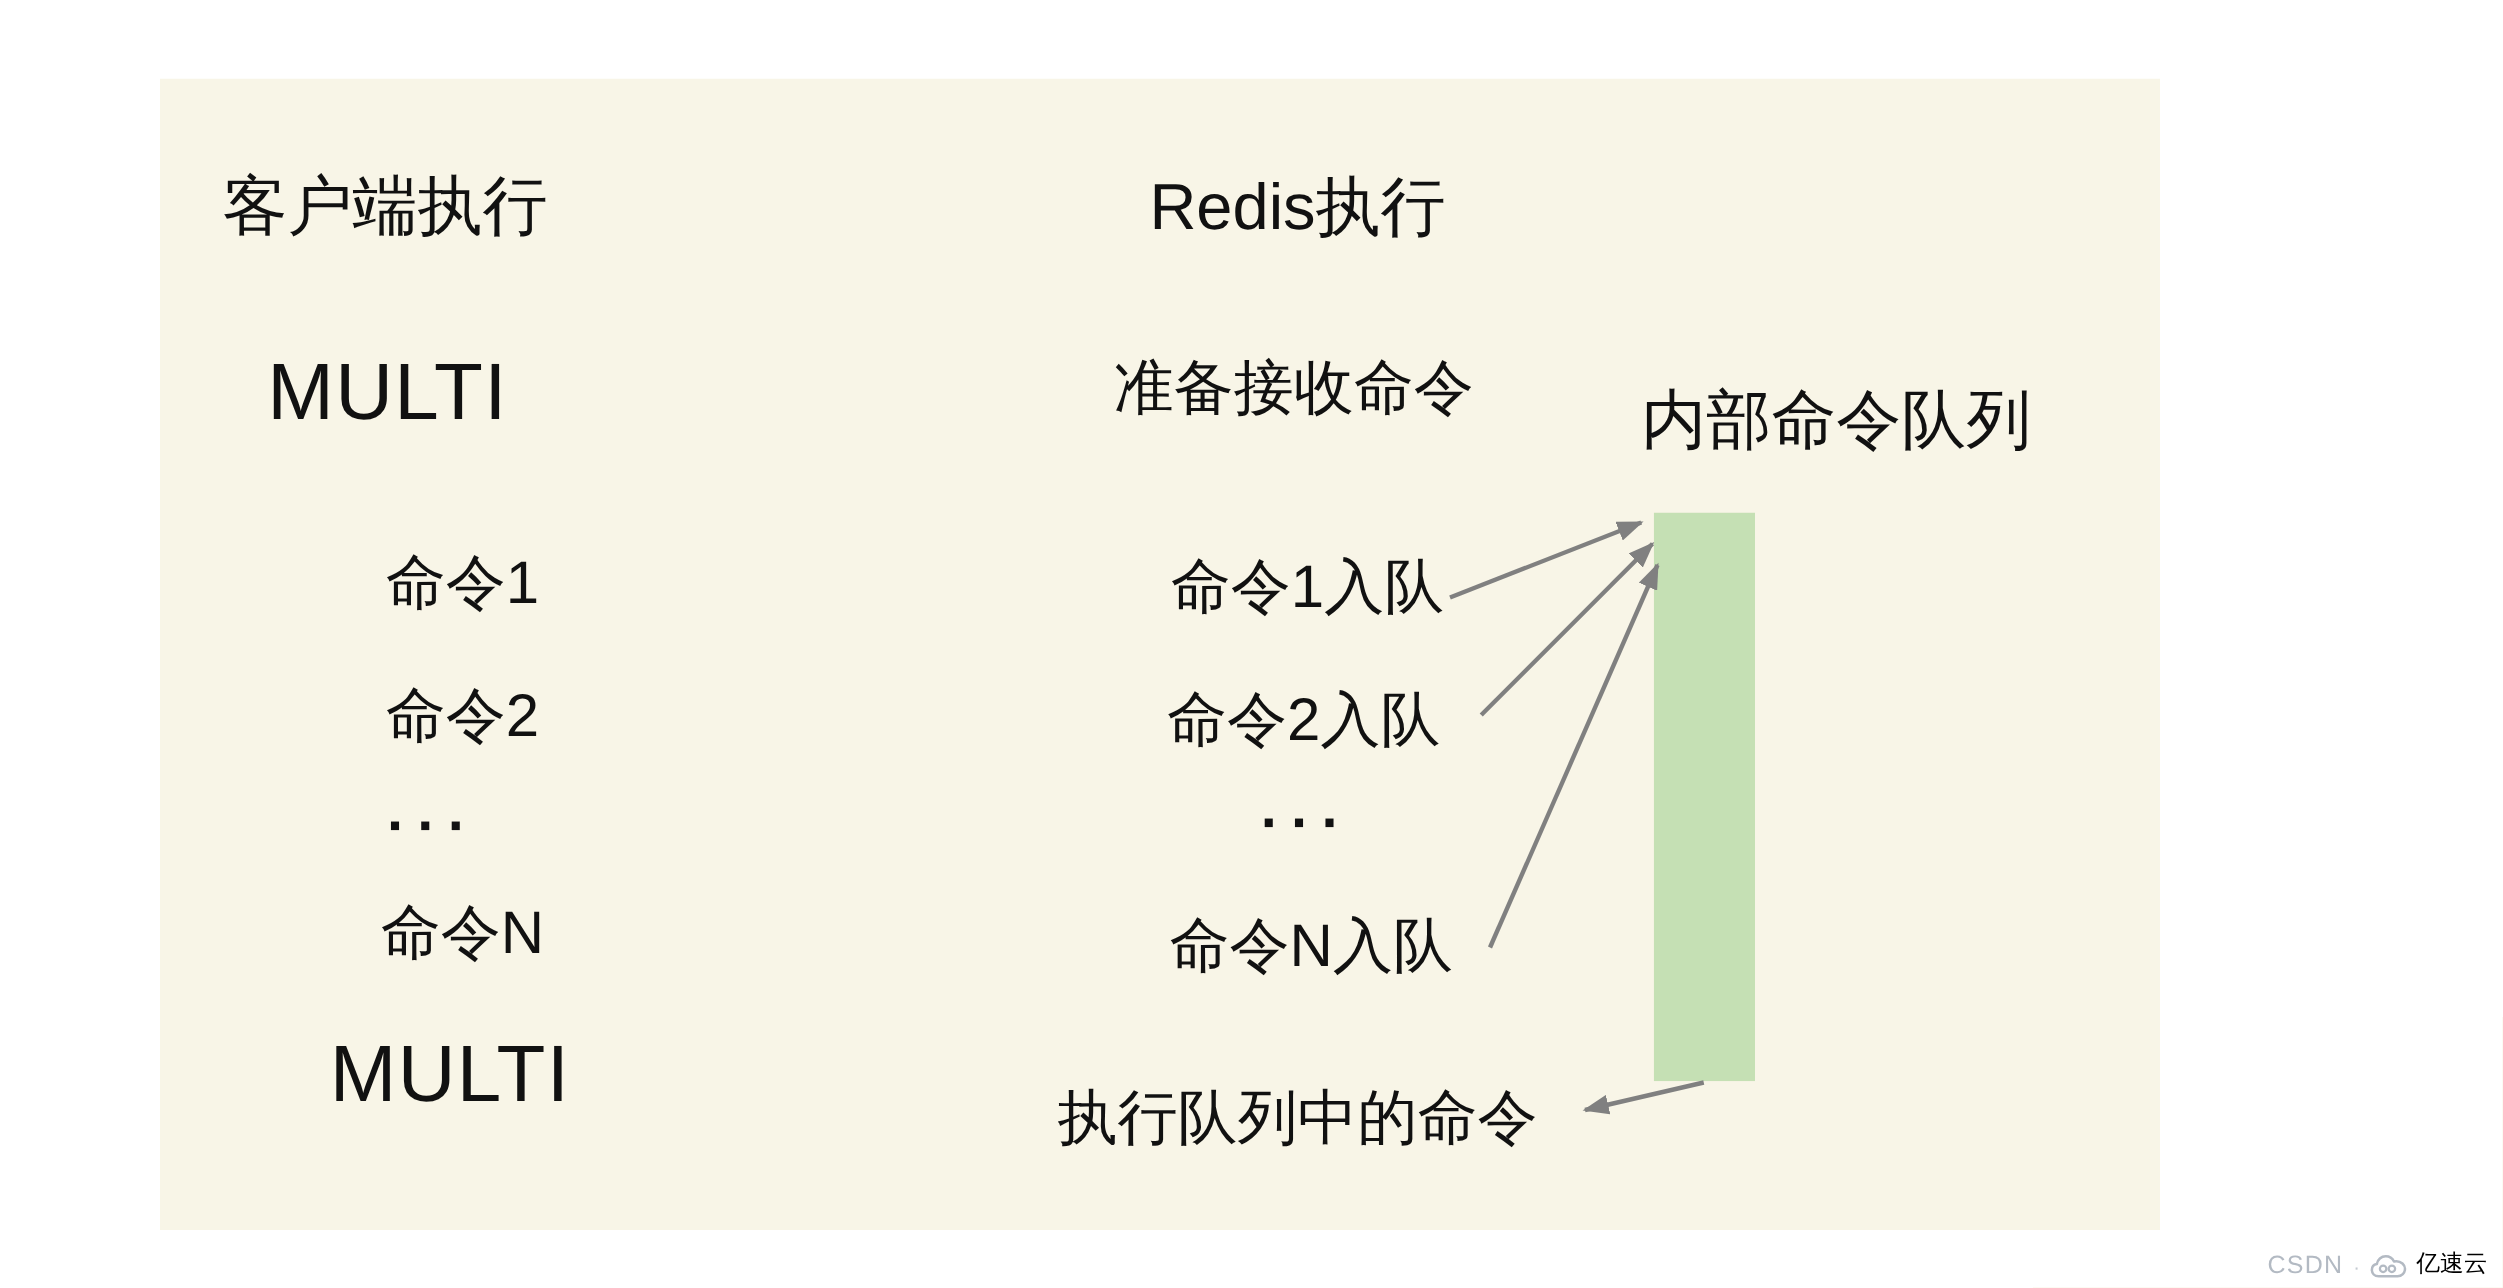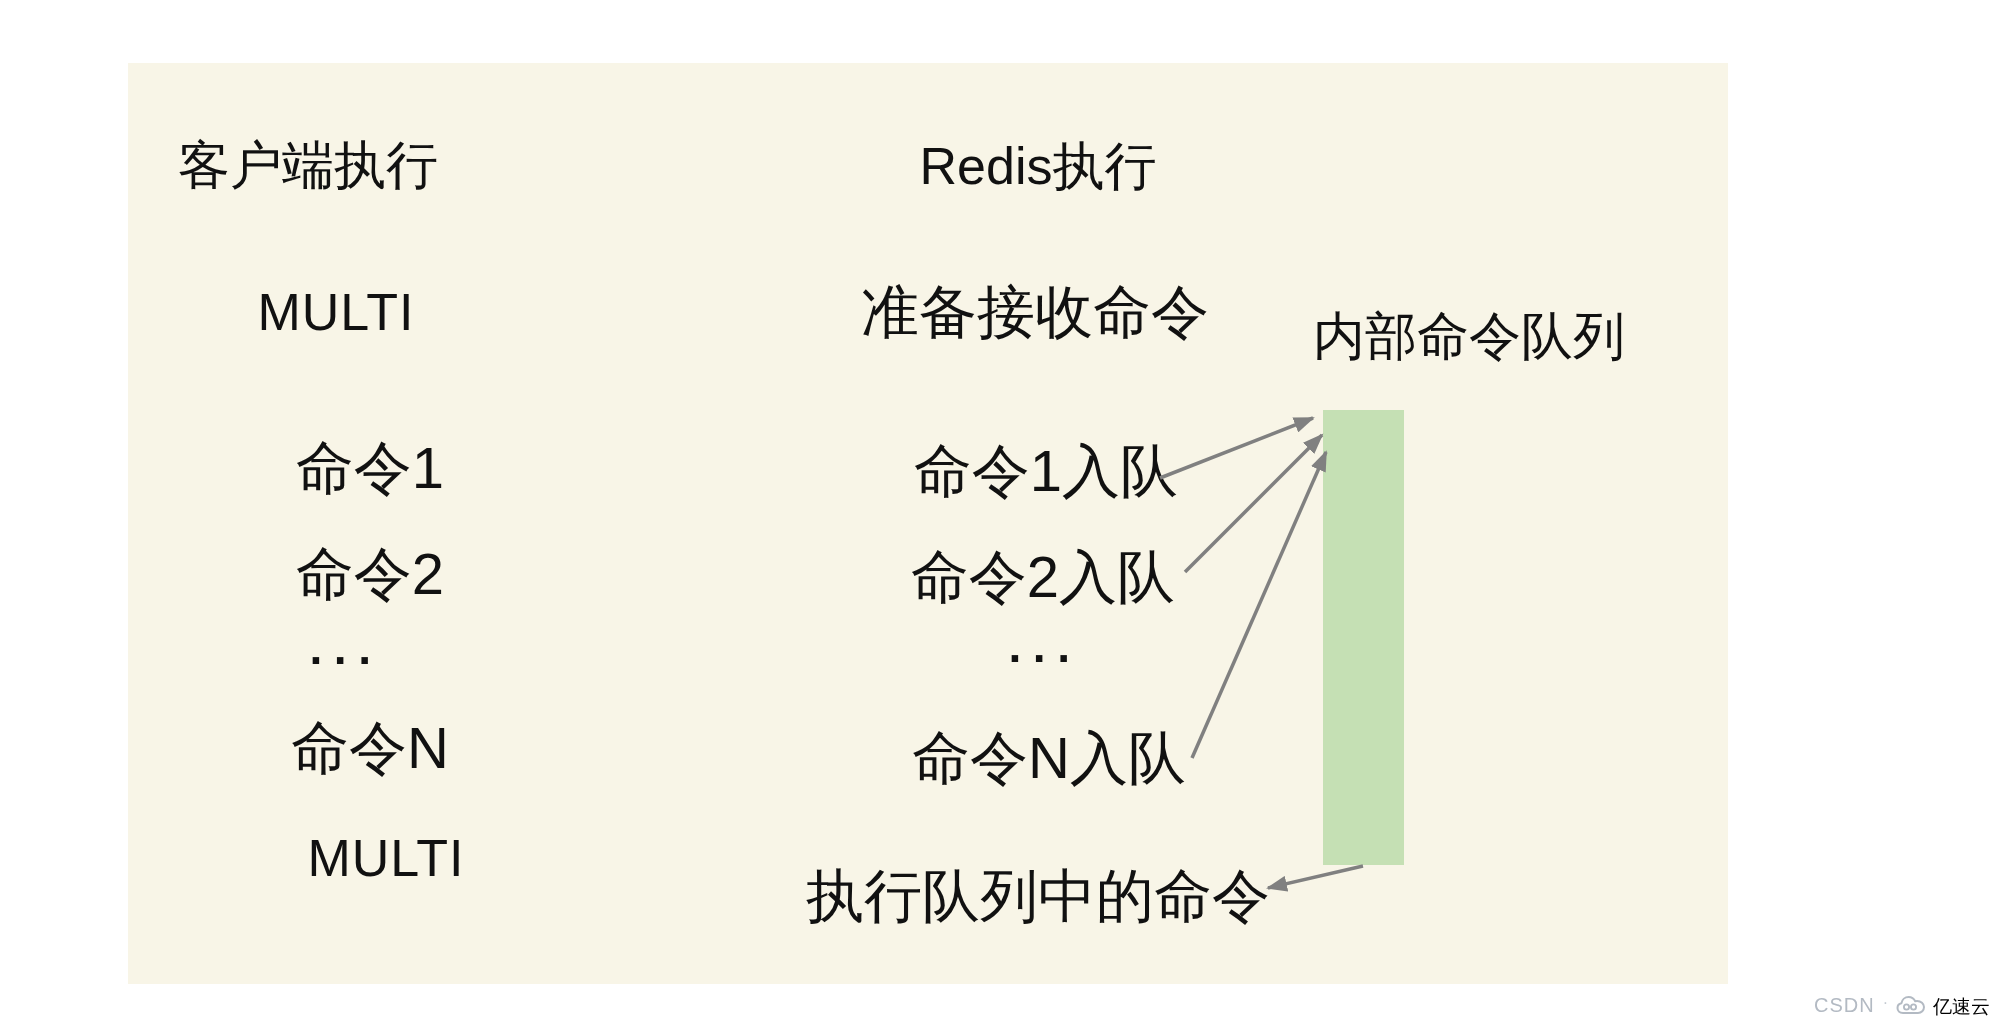--- a/index.html
+++ b/index.html
@@ -10,31 +10,31 @@
   .stage{position:absolute;inset:0;padding-left:16px;}
   .panel{
     position:absolute;left:128px;top:63px;width:1600px;height:921px;
     background:#f8f5e7;
   }
   .txt{
     position:absolute;transform:translate(-50%,-50%);
     color:#111111;white-space:nowrap;line-height:1.1;
   }
   .t-header{font-size:52px;}
-  .t-item{font-size:58px;}
-  .t-latin{font-size:52px;letter-spacing:1px;margin-left:26px;}
+  .t-item{font-size:48px;}
+  .t-latin{font-size:64px;letter-spacing:1px;}
   .t-dots{font-size:46px;font-weight:700;letter-spacing:9px;}
   .t-label{font-size:52px;}
   .queue-rect{
     position:absolute;left:1323px;top:410px;width:81px;height:455px;
   }
   .arrows{position:absolute;left:0;top:0;width:2002px;height:1030px;pointer-events:none;}
   .watermark{
     position:absolute;top:994px;right:12px;height:30px;
-    display:flex;align-items:flex-start;gap:7px;
+    display:flex;align-items:flex-end;gap:7px;
     color:#b3bac3;font-size:20px;
   }
   .wm-site{letter-spacing:1px;}
   .wm-sep{font-size:16px;color:#c4cad1;margin:0 1px;}
   .wm-brand{font-size:19px;color:#000000;}
   .wm-logo{display:block;}
 </style>
 </head>
 <body>
 

